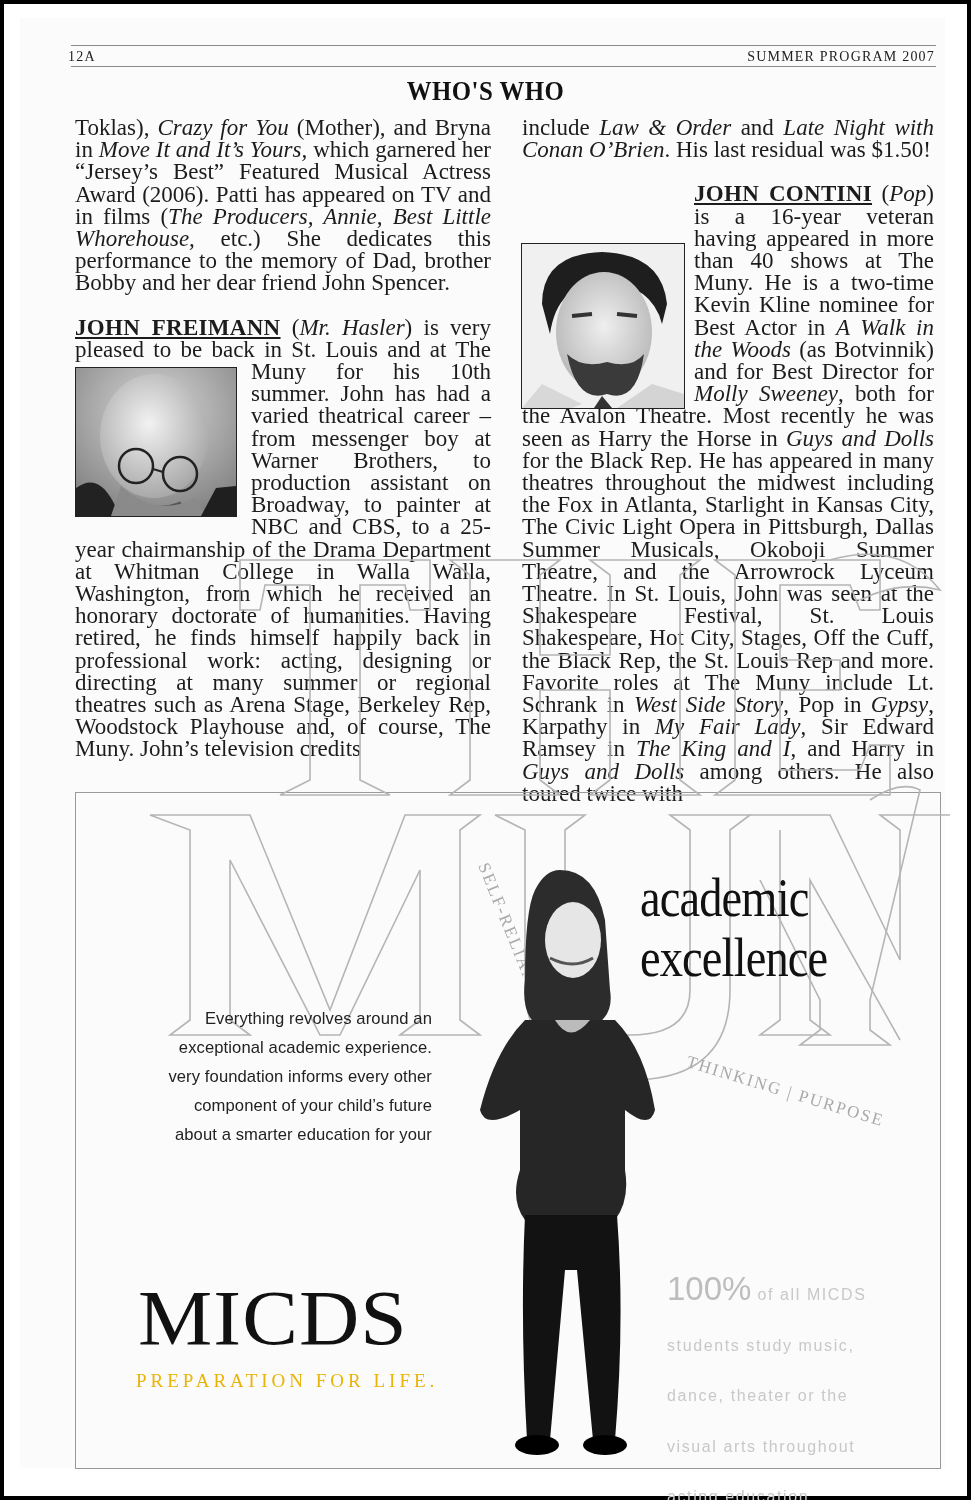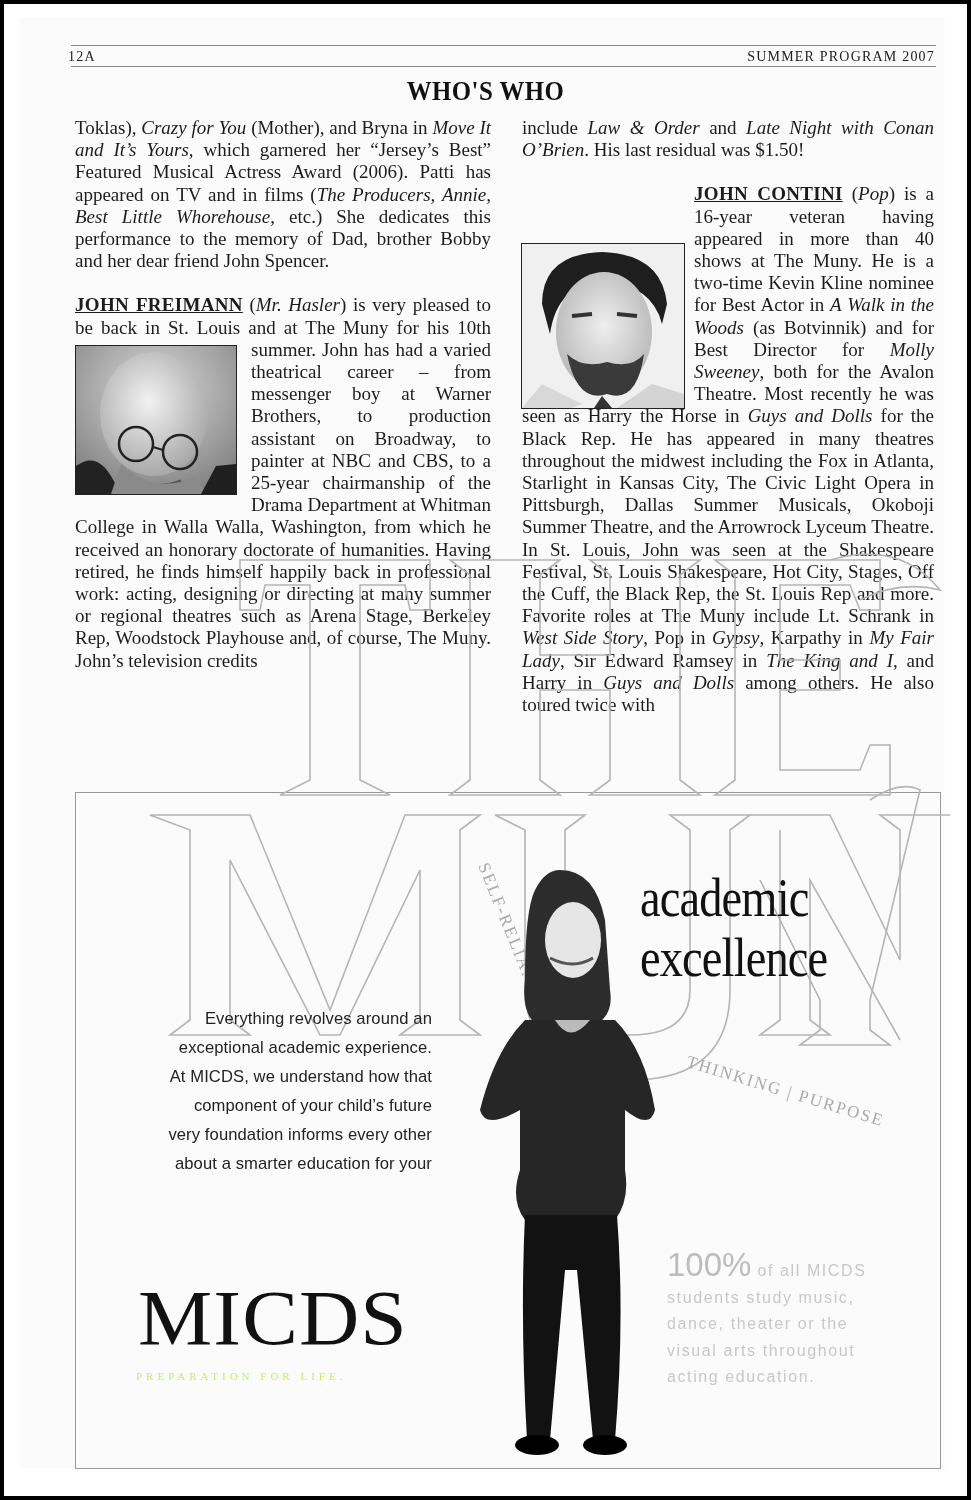--- a/index.html
+++ b/index.html
@@ -9,44 +9,44 @@
   .inner { position:absolute; left:20px; top:18px; width:925px; height:1450px; background:#fbfbfb; }
 
   .rule { position:absolute; left:71px; width:865px; height:1px; background:#8a8a8a; }
   .hdr { position:absolute; top:49px; font-size:14px; letter-spacing:1.2px; color:#222; }
   .hdr.left { left:68px; }
   .hdr.right { right:36px; }
   .title { position:absolute; top:76px; left:0; width:971px; text-align:center;
            font-family:"Liberation Serif",serif; font-weight:bold; font-size:27px;
            letter-spacing:0.5px; transform:scaleX(0.92); transform-origin:center; color:#111; }
 
-  .col { position:absolute; font-size:19px; line-height:22.2px; text-align:justify; color:#1c1c1c; }
+  .col { position:absolute; font-size:23px; line-height:22.2px; text-align:justify; color:#1c1c1c; }
   .col p { margin:0; }
   .col .gap { height:22px; }
   .col b { letter-spacing:0.3px;text-decoration:underline; }
   .photo { float:left; margin:6px 14px 2px 0; border:1px solid #222; background:#999; position:relative; overflow:hidden; }
 
   
   .wm { position:absolute; left:0; top:0; width:971px; height:1500px; pointer-events:none; }
 
   .ad { position:absolute; left:75px; top:792px; width:864px; height:675px; border:1px solid #9a9a9a; }
   .ad-body { position:absolute; left:132px; top:1004px; width:300px; font-family:"Liberation Sans","DejaVu Sans",sans-serif;
              font-size:16.6px; line-height:29px; color:#222; letter-spacing:0.1px;text-align:right; }
   .ad-body span { display:block; white-space:nowrap; }
   .logo { position:absolute; left:138px; top:1278px; font-family:"Liberation Serif",serif; font-size:78px;
           line-height:80px; color:#111; transform:scaleX(1.07); transform-origin:left; letter-spacing:1px; }
-  .tag { position:absolute; left:136px; top:1370px; font-family:"Liberation Serif",serif; font-size:11px;
-         letter-spacing:4px; color:#bef264; }
+  .tag { position:absolute; left:136px; top:1370px; font-family:"Liberation Serif",serif; font-size:19px;
+         letter-spacing:4px; color:#eab308; }
   .headline { position:absolute; left:640px; top:868px; font-family:"Liberation Serif",serif; font-size:54px;
               line-height:60px; color:#111; transform:scaleX(0.86); transform-origin:left; letter-spacing:-1px; }
   .headline span { display:block; white-space:nowrap; }
   .stat { position:absolute; left:667px; top:1252px; font-family:"Liberation Sans",sans-serif; color:#c8c8c8;
           font-size:16px; line-height:26.5px; letter-spacing:1.6px; }
   .stat .big { font-size:33px; letter-spacing:0; color:#bdbdbd; }
-  .stat span.l { display:block; white-space:nowrap; }
+  .stat span.l { display:block; white-space:nowrap;margin-top:24px; }
   .arc { position:absolute; font-family:"Liberation Serif",serif; color:#a9a9a9; font-size:17px; letter-spacing:2px; white-space:nowrap; }
 </style>
 </head>
 <body>
 
 <div class="page"></div>
 <div class="inner"></div>
 
 <div class="rule" style="top:45px"></div>
 <div class="hdr left">12A</div>
@@ -153,23 +153,22 @@
 </svg>
 
 <div class="headline">
   <span>academic</span>
   <span>excellence</span>
 </div>
 
 <div class="ad-body">
   <span>Everything revolves around an</span>
   <span>exceptional academic experience.</span>
-  <span>At MICDS, we understand how that</span>
+  <span>very foundation informs every other</span>
   <span>component of your child’s future</span>
-  <span>very foundation informs every other</span>
   <span>about a smarter education for your</span>
 </div>
 
 <div class="logo">MICDS</div>
 <div class="tag">PREPARATION FOR LIFE.</div>
 
 <div class="stat">
   <span class="l"><span class="big">100%</span><span> of all MICDS</span></span>
   <span class="l">students study music,</span>
   <span class="l">dance, theater or the</span>

